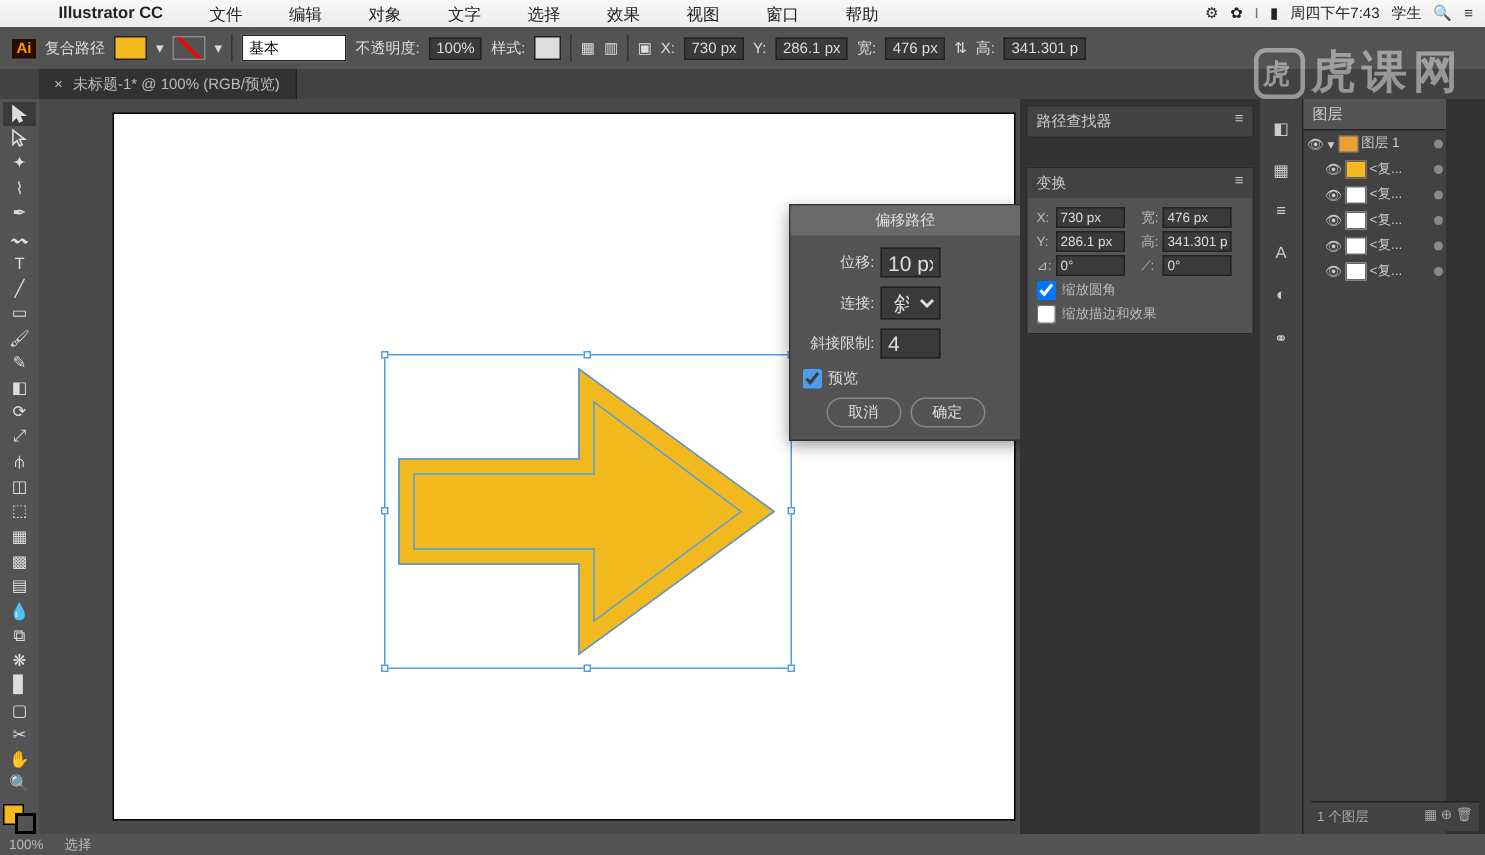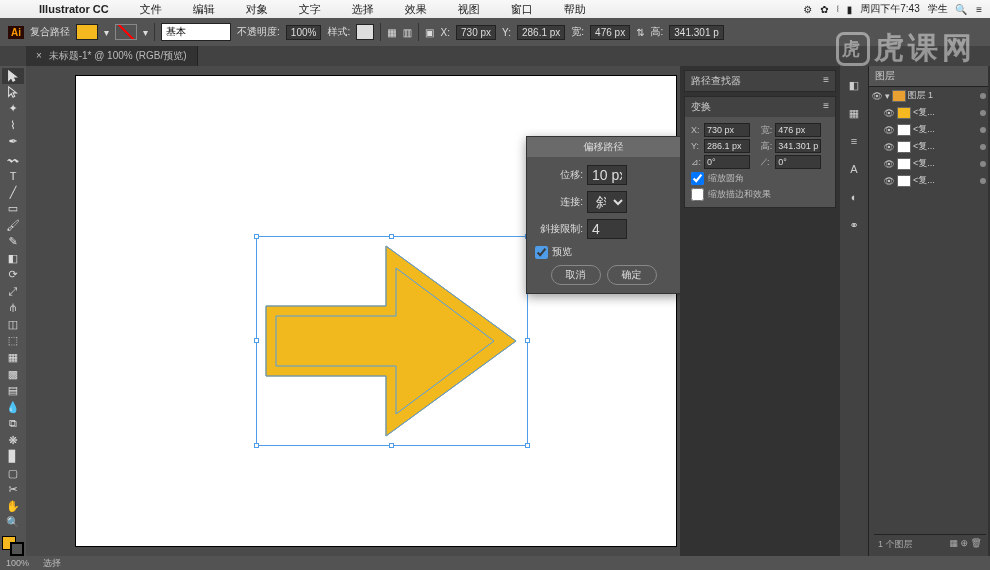--- a/index.html
+++ b/index.html
@@ -47,33 +47,33 @@
 .dialog-input { background: #3a3a3a; border: 1px solid #222; color: #ddd; padding: 1px 4px; width: 40px; font-size: 14px; }
 .dialog-buttons { display: flex; gap: 6px; justify-content: center; margin-top: 6px; }
 .dialog-btn { border: 1px solid #888; background: transparent; color: #ddd; border-radius: 10px; padding: 2px 14px; font-size: 10px; cursor: pointer; }
 .checkbox { display: flex; align-items: flex-end; gap: 4px; margin-top: 4px; }
 .checkbox input { accent-color: #4f9de8; }
 
 
 .right-panels { width: 310px; background: #323232; display: flex; }
 .panel-strip { width: 28px; background: #424242; display: flex; flex-direction: column; align-items: center; padding-top: 10px; gap: 10px; }
 .panel-strip .pi { width: 18px; height: 18px; display:flex; align-items:center; justify-content:center; color:#ccc; font-size:11px; }
-.panels-col { width: 160px; padding: 4px; display:flex; flex-direction:column; gap:4px; }
+.panels-col { width: 160px; padding: 4px; display:flex; flex-direction:column; gap:19px; }
 .panel { background: #535353; border: 1px solid #2a2a2a; font-size: 10px; }
 .panel-header { background: #424242; padding: 3px 6px; display:flex; justify-content:space-between; }
 .panel-body { padding: 6px; color: #bbb; }
 .pf-row { display:flex; gap:3px; margin-bottom:3px; }
 .pf-btn { width:22px; height:20px; background:#3a3a3a; border:1px solid #222; }
 .transform-grid { display:grid; grid-template-columns: auto 1fr auto 1fr; gap:2px 3px; align-items:center; font-size:9px; }
 .transform-grid input { width: 46px; background:#3a3a3a; border:1px solid #222; color:#ddd; font-size:9px; padding:1px 2px; }
 .noshape { text-align:center; color:#888; padding: 20px 0; font-size:10px; }
 .chk { display:flex; align-items:center; gap:4px; margin-top:3px; font-size:9px; }
 
 
-.layers-col { width: 120px; background:#424242; border-left:1px solid #222; }
+.layers-col { width: 96px; background:#424242; border-left:1px solid #222; }
 .layers-header { display:flex; padding:3px 6px; font-size:10px; border-bottom:1px solid #222; background:#535353; }
 .layer-row { display:flex; align-items:center; padding:2px 2px; gap:2px; font-size:9px; }
 .layer-row .eye { width:12px; text-align:center; }
 .layer-row .thumb { width:14px; height:12px; background:#fff; border:1px solid #666; }
 .layer-row.top .thumb { background:#e8a030; }
 .layer-row .name { flex:1; overflow:hidden; white-space:nowrap; color:#ccc; }
 .layer-row .dot { width:6px; height:6px; border-radius:50%; background:#888; }
 .layer-row.indent { padding-left: 14px; }
 .layers-footer { position:absolute; bottom:16px; right:4px; width:112px; font-size:9px; color:#aaa; padding:3px 4px; background:#424242; border-top:1px solid #222; display:flex; justify-content:space-between;text-align:center; }
 

